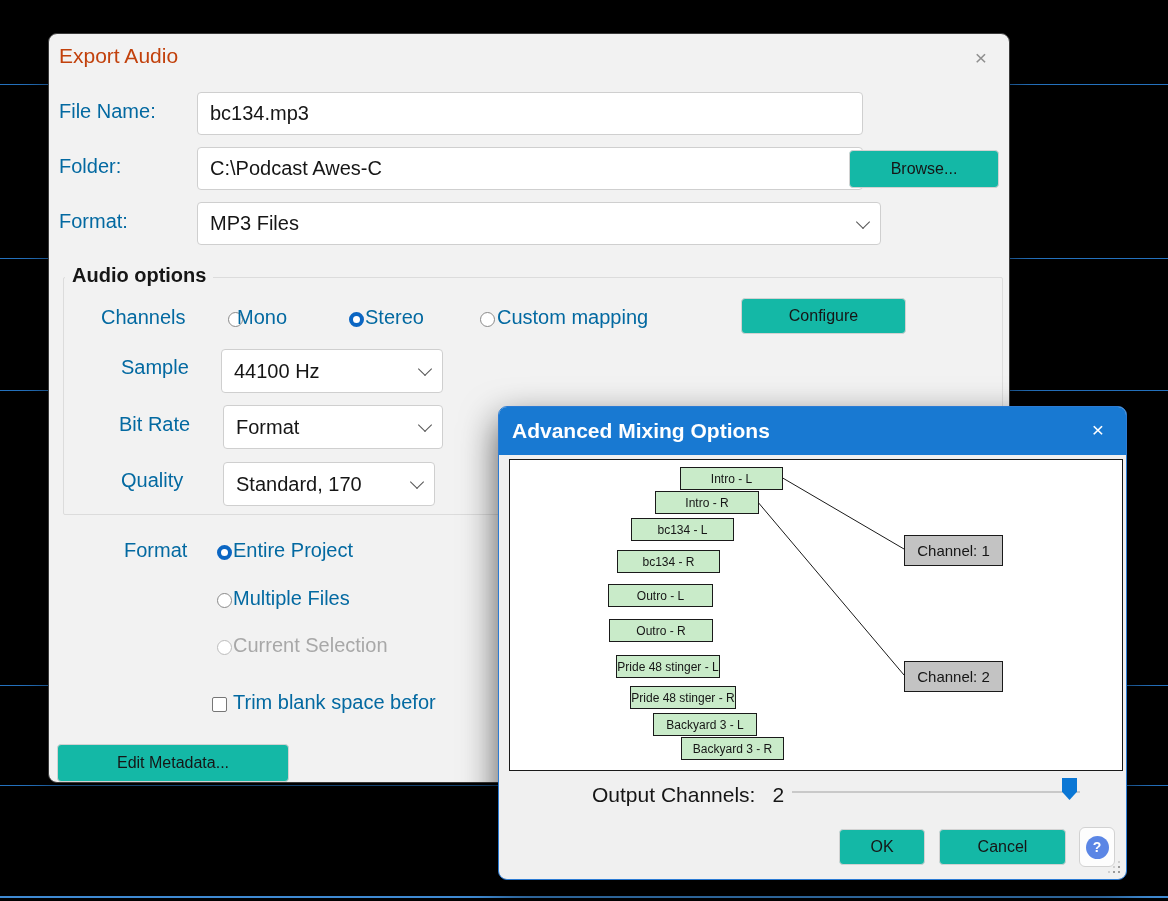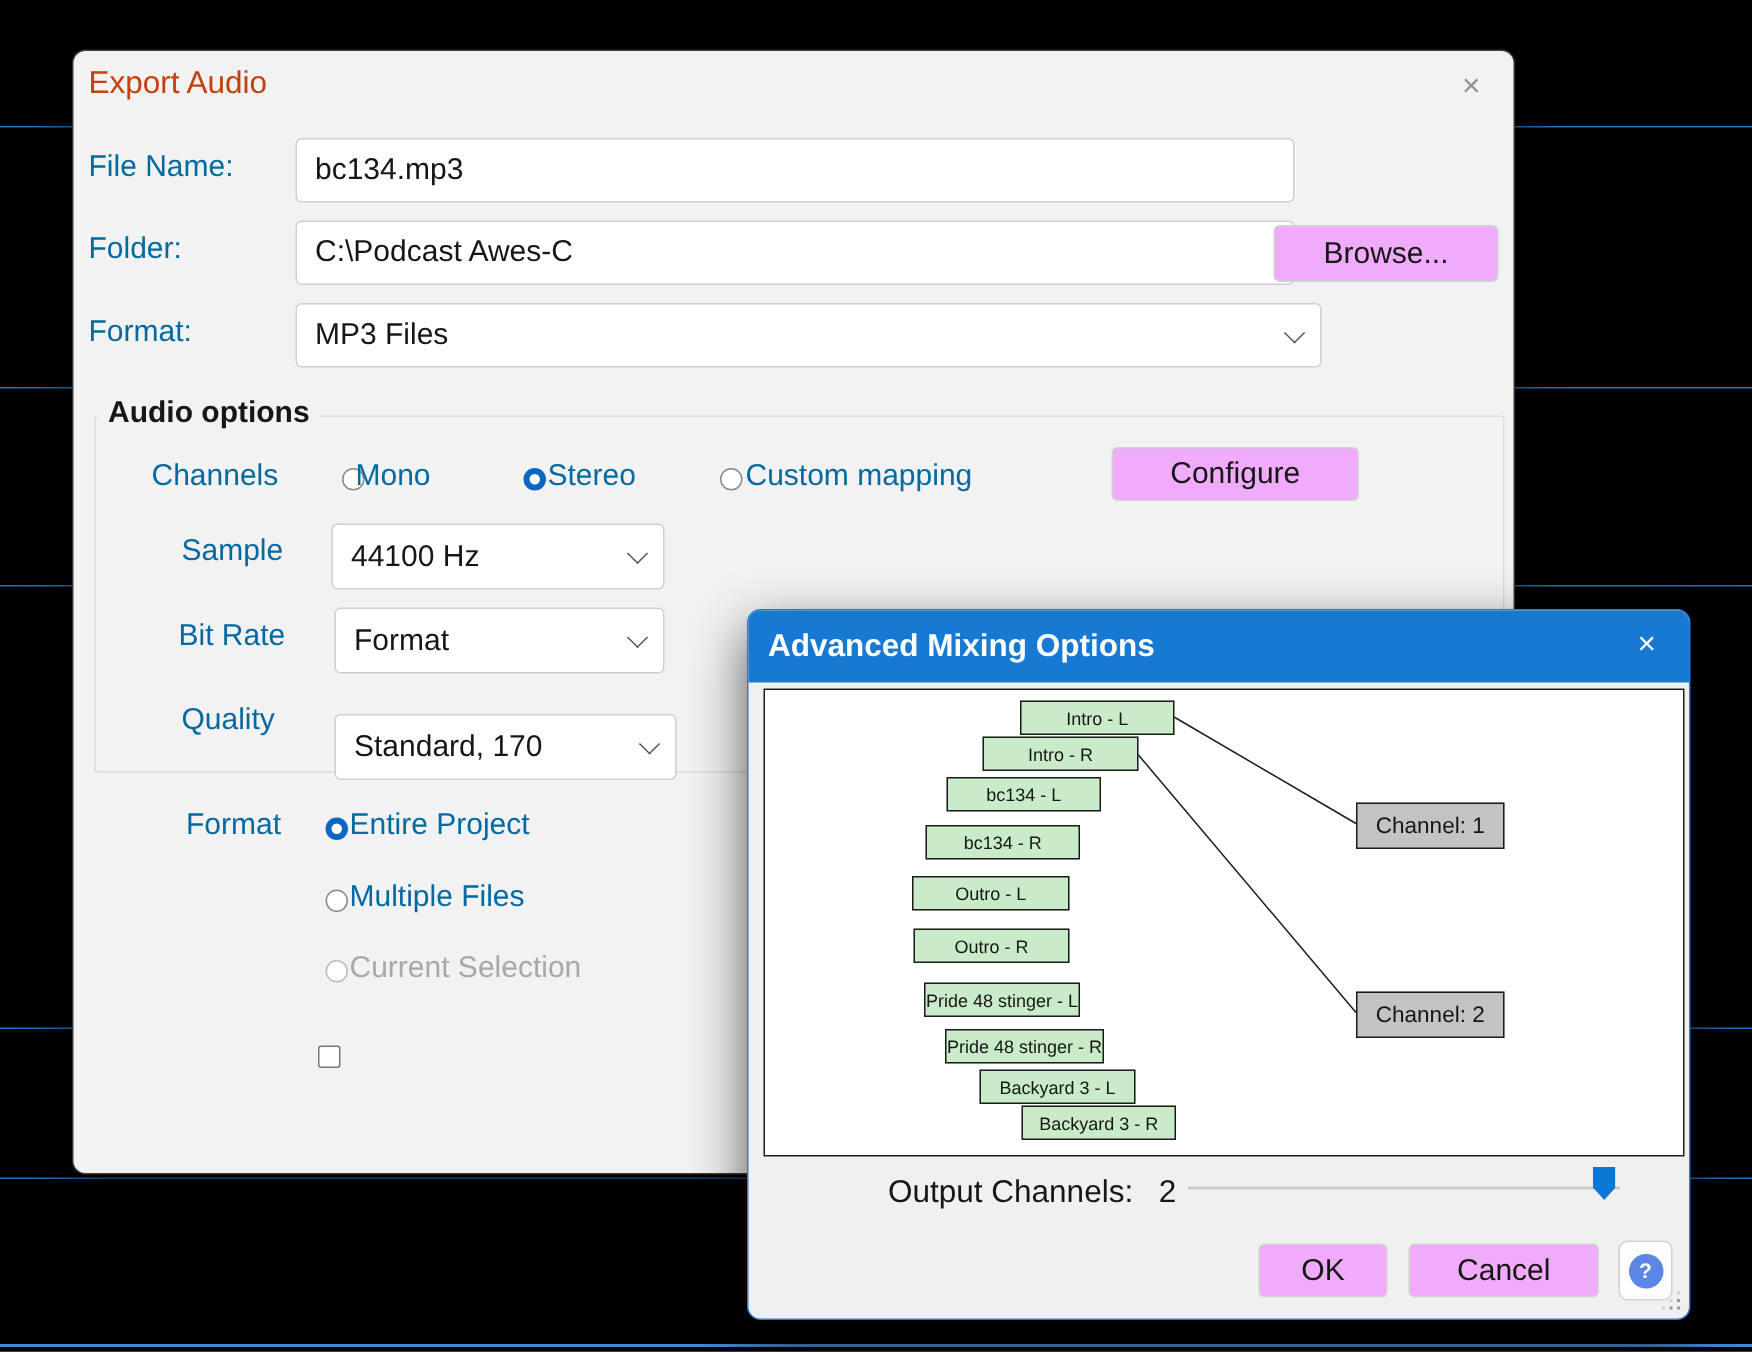--- a/index.html
+++ b/index.html
@@ -11,22 +11,22 @@
 
   
   .dlg-export{position:absolute;left:48px;top:33px;width:960px;height:748px;
     background:#f2f2f2;border-radius:9px;box-shadow:0 10px 32px rgba(0,0,0,.6);
     border:1px solid #3a3a3a;}
   .dlg-export .title{position:absolute;left:10px;top:10px;font-size:21px;color:#c2410c;}
   .close-gray{position:absolute;right:22px;top:12px;font-size:21px;color:#8f8f8f;cursor:default;}
   .lbl{position:absolute;font-size:20px;color:#0369a1;white-space:nowrap;}
   .field{position:absolute;background:#fff;border:1px solid #cfcfcf;border-radius:4px;
     font-size:20px;display:flex;align-items:center;padding:0 12px;white-space:nowrap;overflow:hidden;}
-  .btn{position:absolute;background:#f0abfc;border:1px solid #d2d2d2;border-radius:4px;
-    font-size:20px;display:flex;align-items:center;justify-content:center;white-space:nowrap;}
+  .btn{position:absolute;background:#14b8a6;border:1px solid #d2d2d2;border-radius:4px;
+    font-size:16px;display:flex;align-items:center;justify-content:center;white-space:nowrap;}
   .chev{position:absolute;right:12px;top:50%;width:9px;height:9px;margin-top:-7px;
     border-right:1.6px solid #555;border-bottom:1.6px solid #555;transform:rotate(45deg);}
   .group{position:absolute;border:1px solid #dcdcdc;border-radius:2px;}
   .group-label{position:absolute;background:#f2f2f2;padding:0 7px;font-size:20px;white-space:nowrap;font-weight:bold;}
   .radio{position:absolute;width:15px;height:15px;border-radius:50%;
     border:1px solid #8a8a8a;background:#fff;box-sizing:border-box;}
   .radio.sel{border:4.5px solid #0b66c3;}
   .radio.dis{border-color:#bcbcbc;}
   .lbl.dis{color:#a8a8a8;}
   .checkbox{position:absolute;width:15px;height:15px;border:1px solid #767676;
@@ -104,35 +104,37 @@
     <span class="chev"></span>
   </div>
 
   <div class="lbl" style="left:70px;top:379px">Bit Rate</div>
   <div class="field" style="left:174px;top:371px;width:178px;height:42px;padding-right:28px">
     <span>Format</span>
     <span class="chev"></span>
   </div>
 
   <div class="lbl" style="left:72px;top:435px">Quality</div>
-  <div class="field" style="left:174px;top:442px;width:178px;height:42px;padding-right:36px">
+  <div class="field" style="left:174px;top:428px;width:178px;height:42px;padding-right:20px">
     <span>Standard, 170</span>
     <span class="chev" style="background:transparent"></span>
   </div>
 
   <div class="lbl" style="left:75px;top:505px">Format</div>
   <span class="radio sel" style="left:168px;top:511px"></span>
   <div class="lbl" style="left:184px;top:505px">Entire Project</div>
   <span class="radio" style="left:168px;top:559px"></span>
   <div class="lbl" style="left:184px;top:553px">Multiple Files</div>
   <span class="radio dis" style="left:168px;top:606px"></span>
   <div class="lbl dis" style="left:184px;top:600px">Current Selection</div>
 
   <span class="checkbox" style="left:163px;top:663px"></span>
+  <div class="lbl" style="left:184px;top:657px">Trim blank space befor</div>
 
+  <div class="btn" style="left:8px;top:710px;width:230px;height:36px">Edit Metadata...</div>
 </div>
 
 <div class="dlg-mix">
   <div class="mix-titlebar">
     <span class="mix-title">Advanced Mixing Options</span>
   </div>
   <div class="close-white">×</div>
 
   <div class="mix-panel"></div>
 

